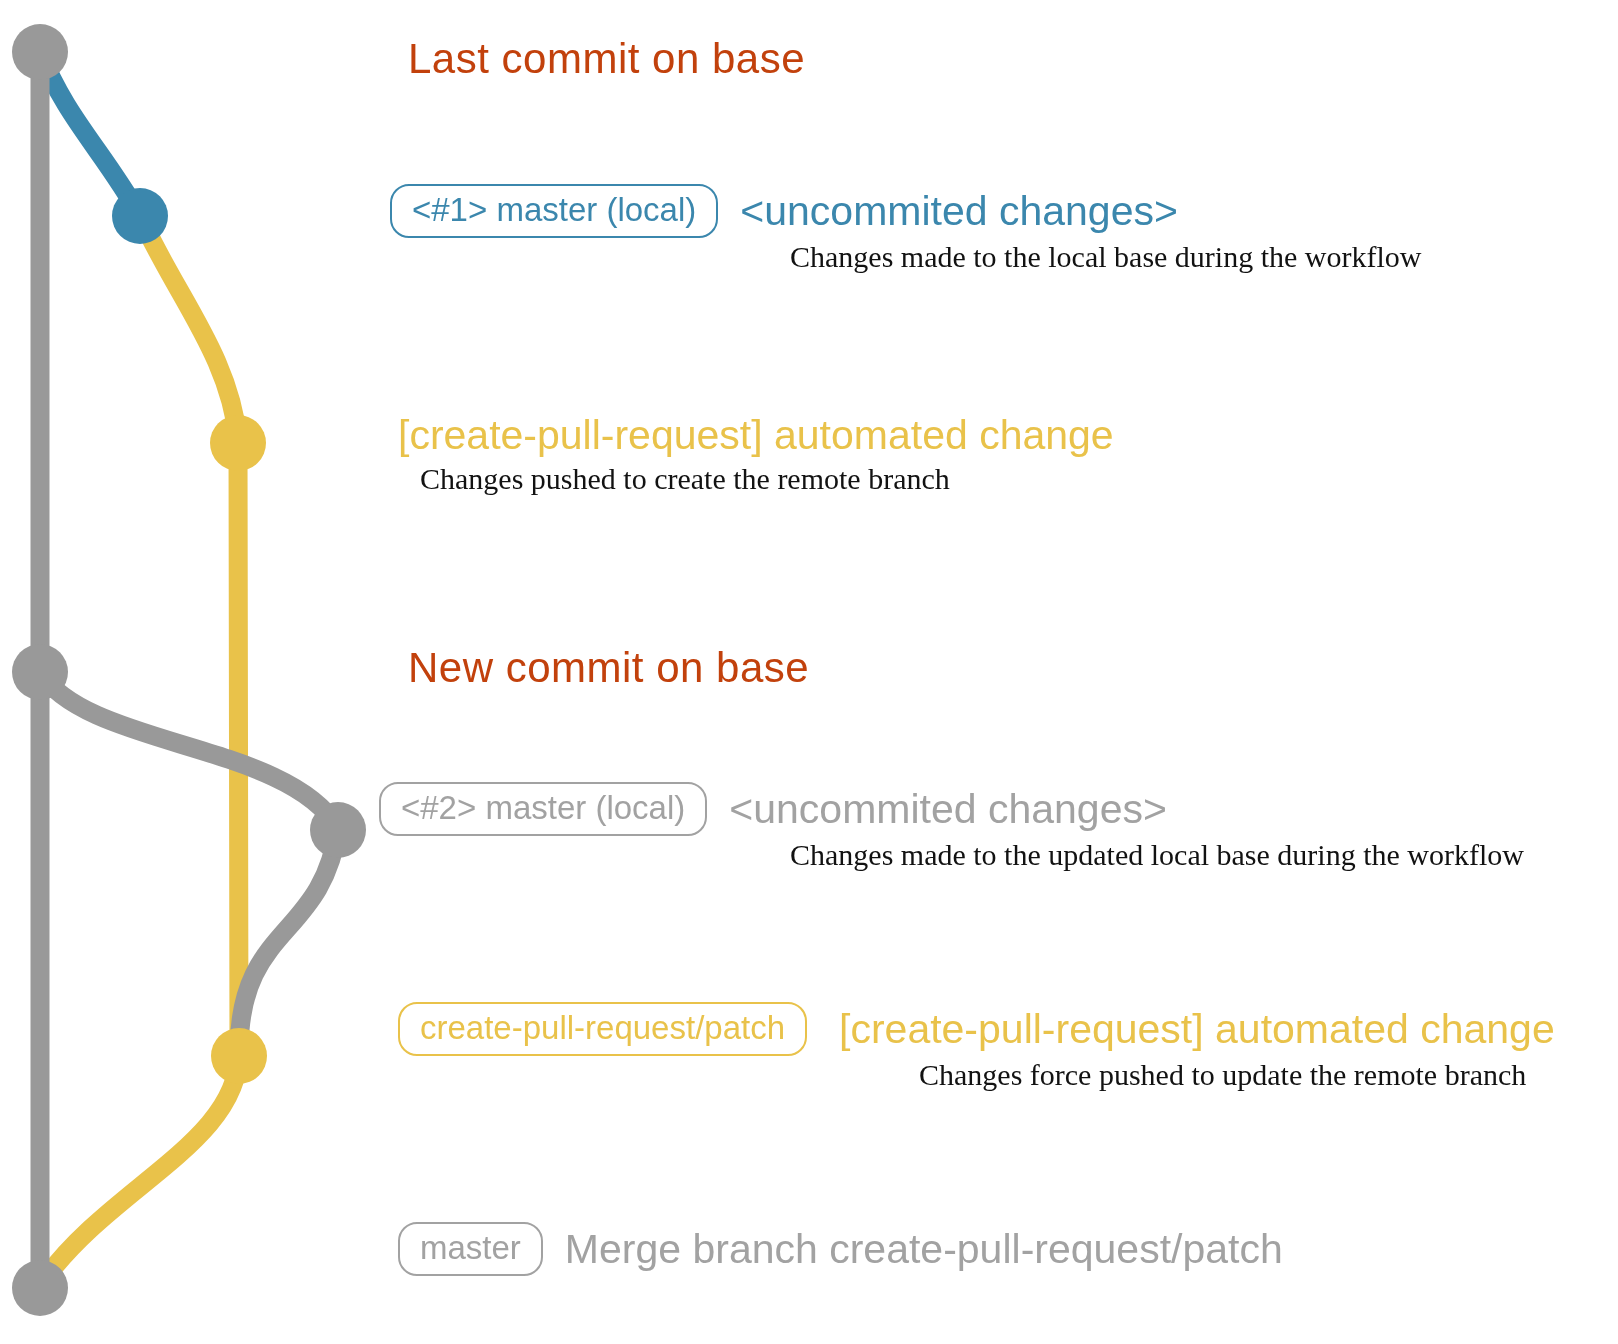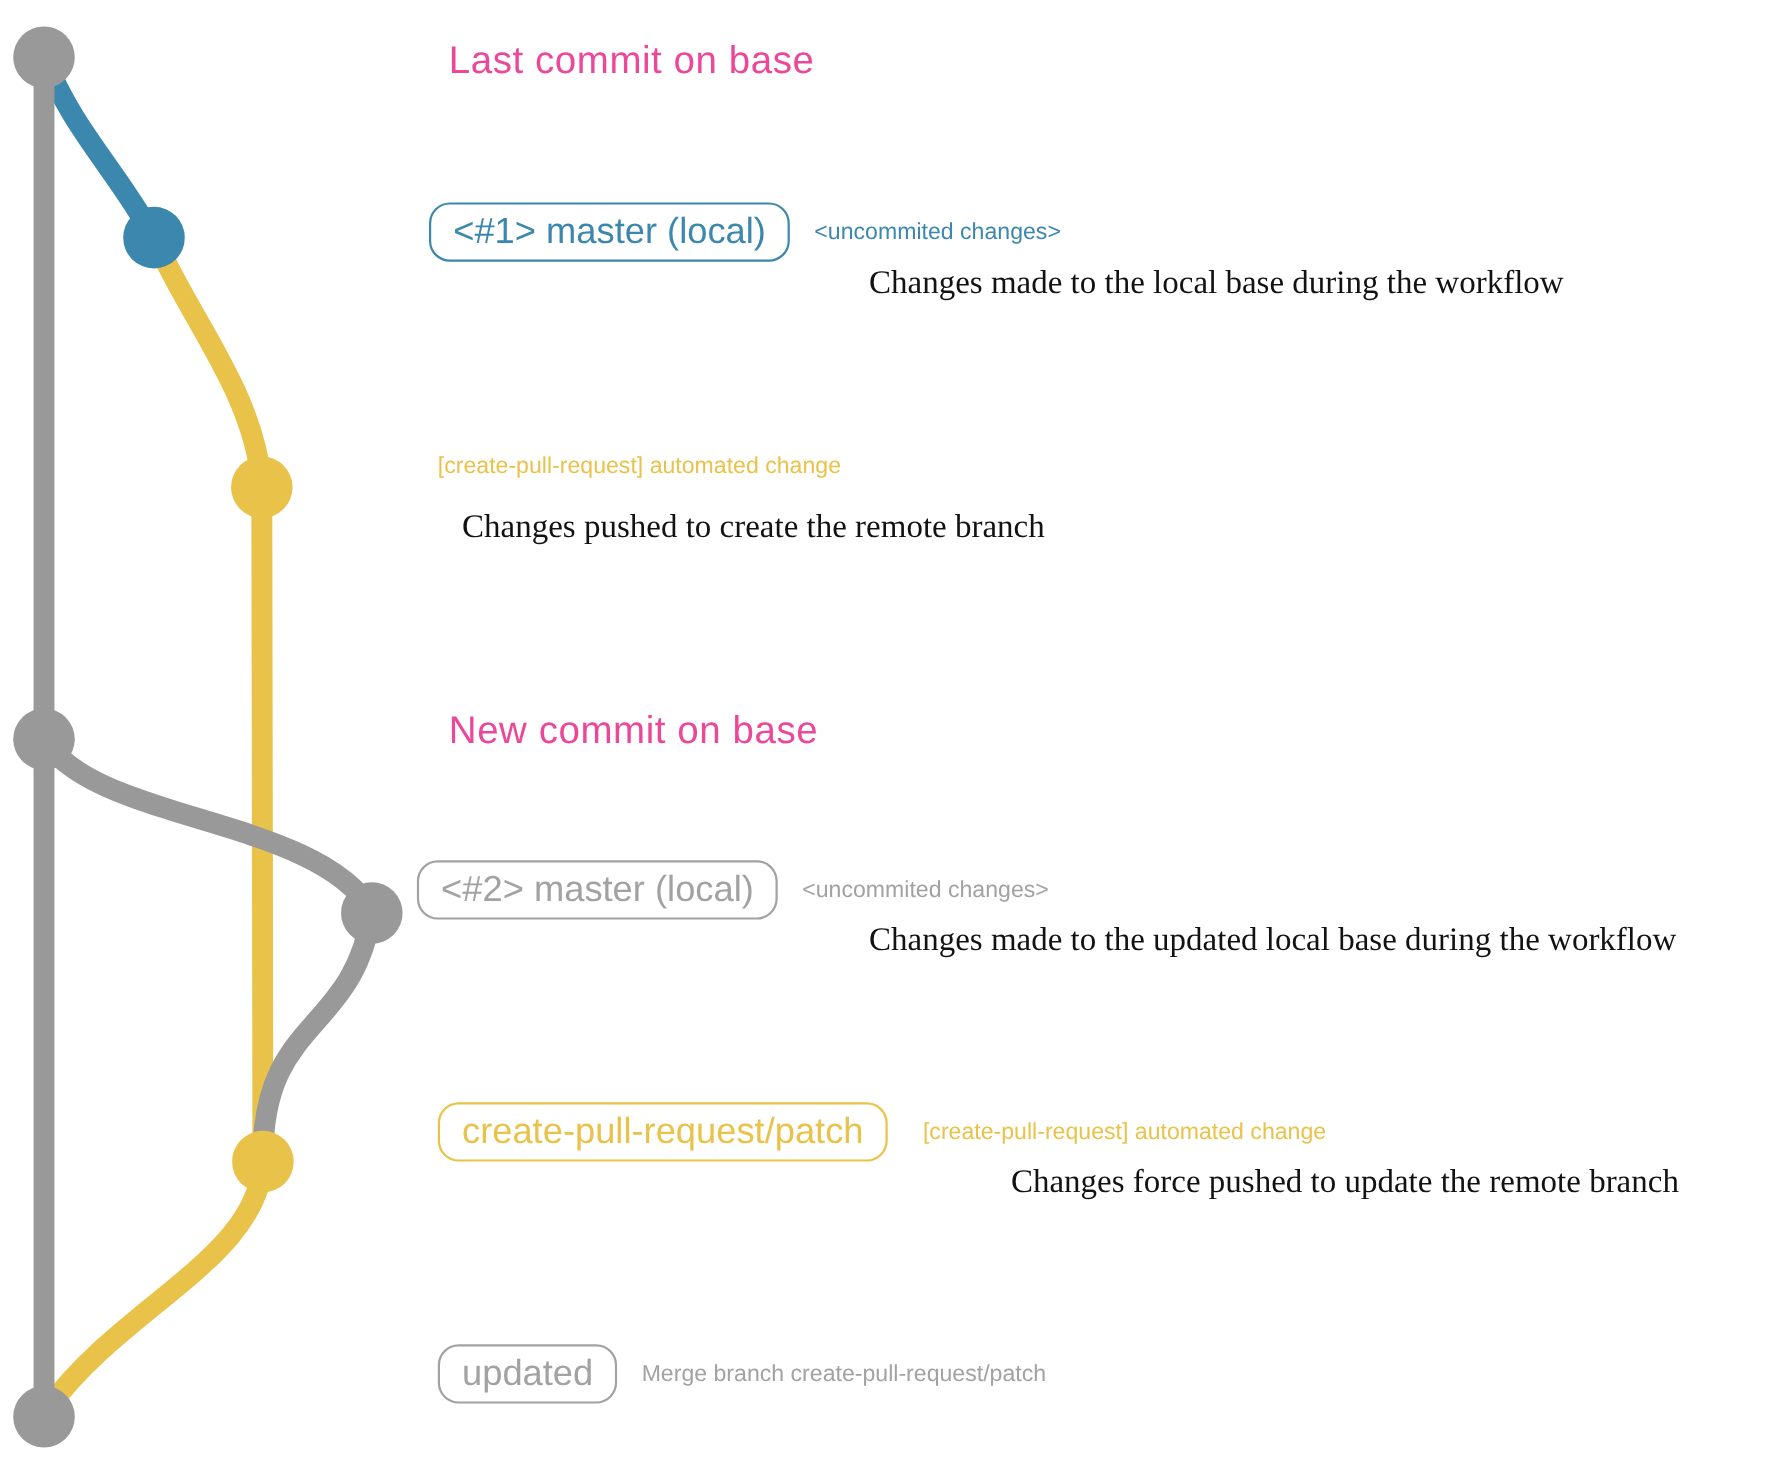--- a/index.html
+++ b/index.html
@@ -9,22 +9,22 @@
     height: 1344px;
     background: #ffffff;
     font-family: "Liberation Sans", sans-serif;
     overflow: hidden;
   }
   #graph-svg { position: absolute; left: 0; top: 0; }
 
   .abs { position: absolute; }
 
   .caption {
-    font-size: 35px;
-    color: #ec4899;
+    font-size: 42px;
+    color: #c2410c;
     letter-spacing: 0.5px;
     white-space: nowrap;
   }
 
   .row {
     display: flex;
     align-items: center;
     gap: 22px;
     white-space: nowrap;
   }
@@ -34,21 +34,21 @@
     border: 2.5px solid currentColor;
     border-radius: 19px;
     padding: 6px 20px 8px 20px;
     font-size: 33px;
     line-height: 1.1;
     white-space: nowrap;
     background: #ffffff;
   }
 
   .msg {
-    font-size: 21px;
+    font-size: 41px;
     white-space: nowrap;
   }
 
   .blue   { color: #3b87ad; }
   .yellow { color: #e9c24a; }
   .gray   { color: #a2a2a2; }
 
   .serif-note {
     font-family: "Liberation Serif", serif;
     font-size: 30px;
@@ -101,17 +101,17 @@
   </div>
   <div class="abs serif-note" style="left: 790px; top: 838px;">Changes made to the updated local base during the workflow</div>
 
   <div class="abs row" style="left: 398px; top: 1002px; gap: 32px;">
     <span class="pill yellow">create-pull-request/patch</span>
     <span class="msg yellow">[create-pull-request] automated change</span>
   </div>
   <div class="abs serif-note" style="left: 919px; top: 1058px;">Changes force pushed to update the remote branch</div>
 
   <div class="abs row" style="left: 398px; top: 1222px;">
-    <span class="pill gray">updated</span>
+    <span class="pill gray">master</span>
     <span class="msg gray">Merge branch create-pull-request/patch</span>
   </div>
 
 </div>
 
 </body></html>

